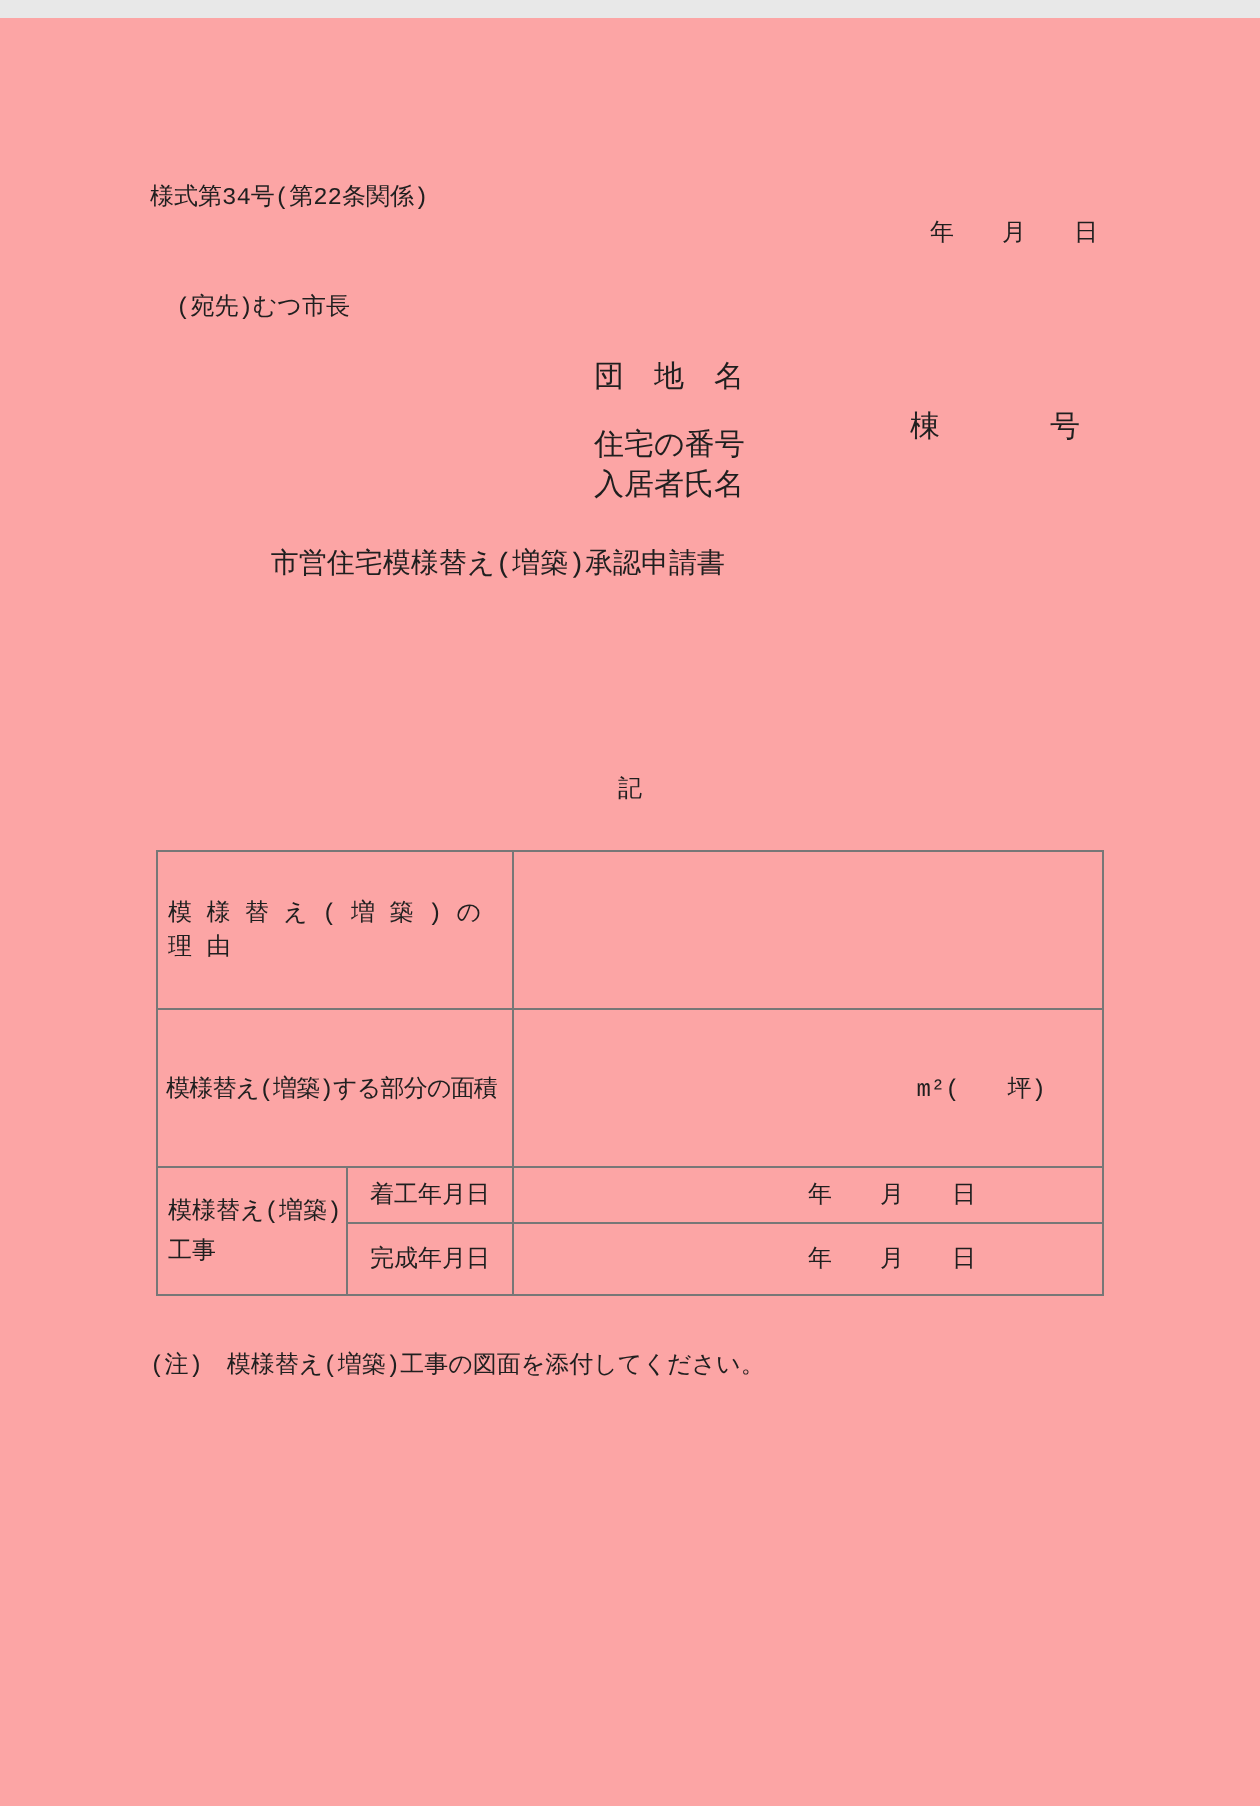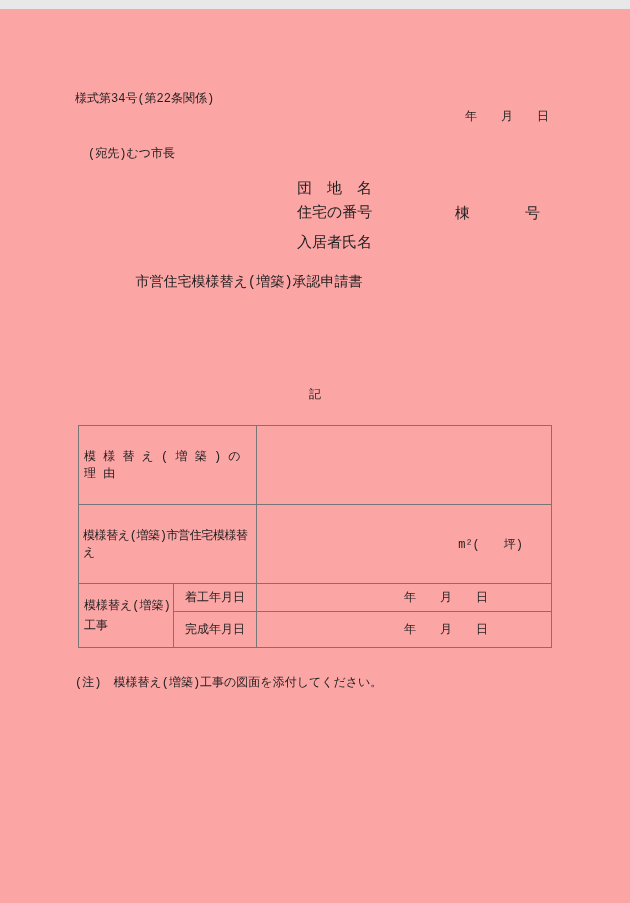--- a/index.html
+++ b/index.html
@@ -16,21 +16,21 @@
   }
   .abs { position: absolute; white-space: nowrap; }
 
   .form-number { left: 75px; top: 81px; }
   .date-line { left: 465px; top: 99px; }
   .recipient { left: 88px; top: 136px; }
 
   .addr { font-size: 15px; }
   .estate-name { left: 297px; top: 170px; }
   .house-number-line { left: 0; top: 194px; width: 630px; }
-  .house-number-label { position: absolute; left: 297px; top: 0; }
+  .house-number-label { position: absolute; left: 297px; top: 10px; }
   .building-label { position: absolute; left: 455px; top: 1px; }
   .unit-label { position: absolute; left: 525px; top: 1px; }
   .tenant-name { left: 297px; top: 224px; text-align: right; }
 
   .form-title { left: 0; top: 264px; width: 498px; text-align: center; font-size: 14px; }
 
   .body-text { left: 70px; top: 306px; width: 492px; line-height: 26px; white-space: normal; }
   .body-text div { white-space: nowrap; }
 
   .record-mark { left: 0; top: 377px; width: 630px; text-align: center; }
@@ -96,21 +96,21 @@
       <col class="col-a">
         <col class="col-b">
         <col class="col-v">
     </colgroup>
     <tbody>
         <tr class="row-tall">
       <td colspan="2" class="reason-label">模 様 替 え ( 増 築 ) の 理 由</td>
       <td></td>
     </tr>
     <tr class="row-tall">
-      <td colspan="2" class="area-label">模様替え(増築)市営住宅模様替え</td>
+      <td colspan="2" class="area-label">模様替え(増築)する部分の面積</td>
       <td class="area-value">m²(　　坪)</td>
     </tr>
     <tr class="row-start">
       <td rowspan="2" class="works-label">模様替え(増築)
 工事</td>
       <td class="sub-label">着工年月日</td>
       <td class="date-value">年　　月　　日</td>
     </tr>
     <tr class="row-end">
       <td class="sub-label">完成年月日</td>

